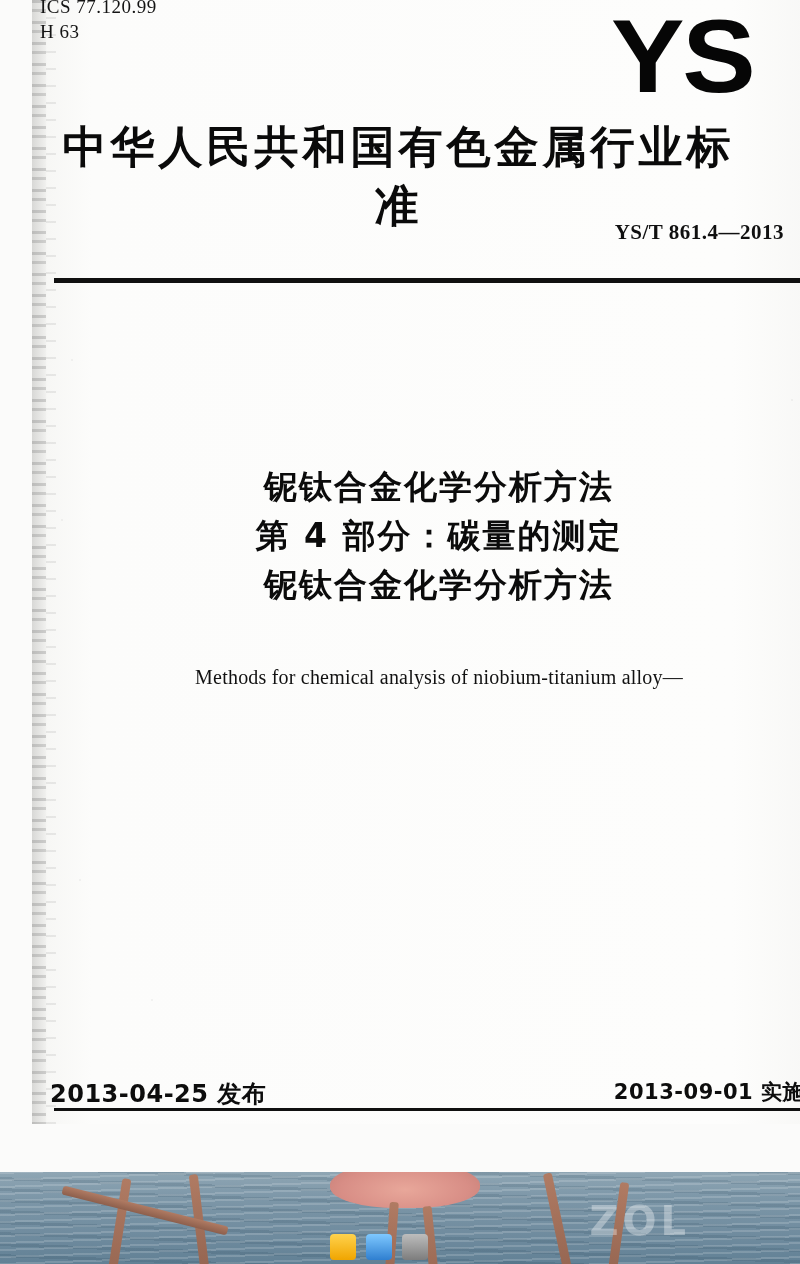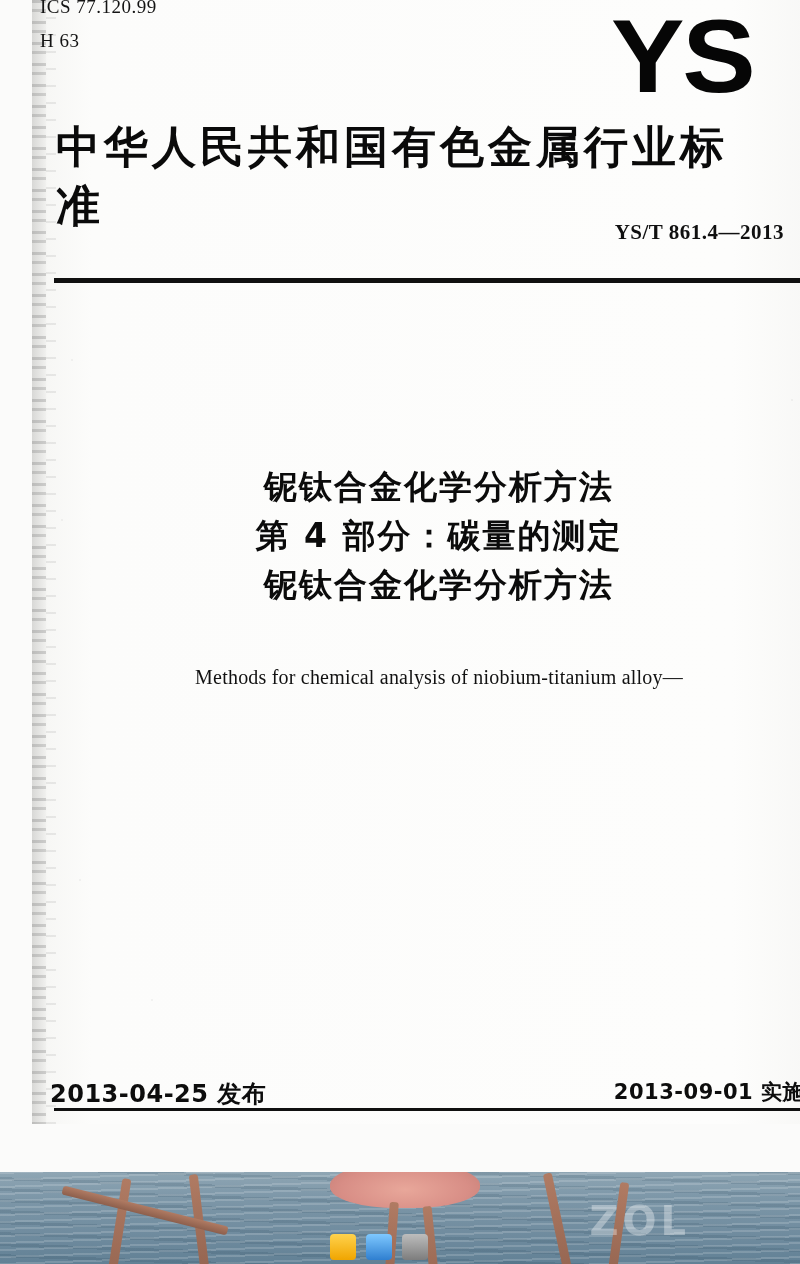--- a/index.html
+++ b/index.html
@@ -77,21 +77,21 @@
     top: -4px;
     font-family: "Liberation Serif", serif;
     font-size: 19px;
     color: #141414;
     letter-spacing: 0.5px;
     white-space: nowrap;
   }
   .h-line {
     position: absolute;
     left: 8px;
-    top: 30px;
+    top: 21px;
     font-family: "Liberation Serif", serif;
     font-size: 19px;
     color: #141414;
     letter-spacing: 0.5px;
     white-space: nowrap;
   }
 
   
   .ys-logo {
     position: absolute;
@@ -106,20 +106,21 @@
     transform: scaleX(1.06);
     transform-origin: right top;
   }
 
   
   .org-title {
     position: absolute;
     left: 0;
     top: 118px;
     width: 709px;
+    text-align: center;
     font-family: "DejaVu Sans", sans-serif;
     font-weight: bold;
     font-size: 44px;
     letter-spacing: 4px;
     color: #0a0a0a;
     padding-left: 24px;
     box-sizing: border-box;
   }
 
   .std-number {

